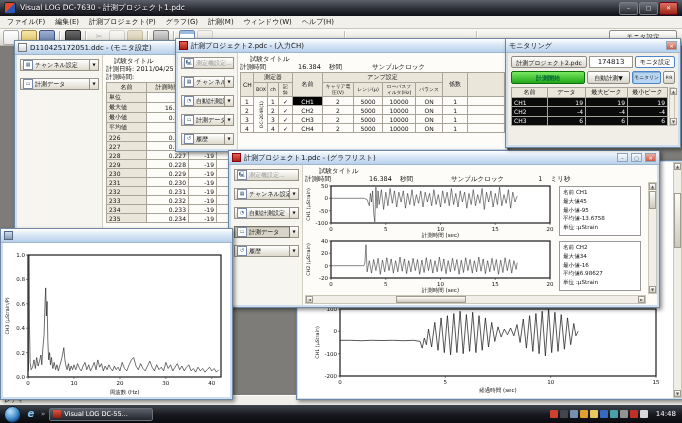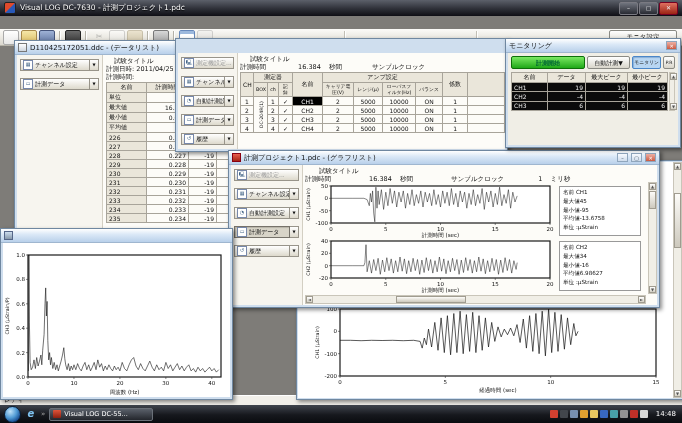--- a/index.html
+++ b/index.html
@@ -99,20 +99,29 @@
   <div class="mtitle">
     <span class="appico"></span>
     <span class="txt">Visual LOG DC-7630 - 計測プロジェクト1.pdc</span>
     <span class="wbtns">
       <span class="wbtn">–</span>
       <span class="wbtn">▢</span>
       <span class="wbtn close">✕</span>
     </span>
   </div>
 
+  <div class="menubar">
+    <span class="menu">ファイル(F)</span>
+    <span class="menu">編集(E)</span>
+    <span class="menu">計測プロジェクト(P)</span>
+    <span class="menu">グラフ(G)</span>
+    <span class="menu">計測(M)</span>
+    <span class="menu">ウィンドウ(W)</span>
+    <span class="menu">ヘルプ(H)</span>
+  </div>
 
   <div class="toolbar">
     <span class="tico i-new"></span>
     <span class="tico i-open"></span>
     <span class="tico i-save"></span>
     <span class="tsep"></span>
     <span class="tico i-dev"></span>
     <span class="tsep"></span>
     <span class="tico dis">✂</span>
     <span class="tico i-copy dis"></span>
@@ -126,21 +135,21 @@
     <span class="tpanelsep"></span>
     <span class="tspace"></span>
     <span class="tpanelsep"></span>
     <span class="tspace"></span>
     <span class="trig">モニタ設定</span>
   </div>
 
   <div class="win" style="left:14px;top:40px;width:258px;height:190px;z-index:1">
     <div class="wtb">
       <span class="wico ico-doc"></span>
-      <span class="t">D110425172051.ddc - (データリスト)</span>
+      <span class="t">D110425172051.ddc - (モニタ設定)</span>
       <span class="wb">–</span>
       <span class="wb">▢</span>
       <span class="wb c">✕</span>
     </div>
     <div class="wbody">
       <div class="flexrow">
         <div class="sbar" style="width:86px">
           <div class="sbtn">
             <span class="sb-main">
                 <span class="sb-ico">▦</span>
@@ -277,20 +286,24 @@
                   <td>14</td>
                 </tr>
               </tbody>
           </table>
         </div>
       </div>
     </div>
   </div>
 
   <div class="win" style="left:175px;top:38px;width:331px;height:112px;z-index:2">
+    <div class="wtb">
+      <span class="wico ico-red"></span>
+      <span class="t">計測プロジェクト2.pdc - (入力CH)</span>
+    </div>
     <div class="wbody">
       <div class="flexrow">
         <div class="sbar" style="width:60px">
           <div class="sbtn dis">
             <span class="sb-main">
                 <span class="sb-ico">🖳</span>
                 <span>測定機設定...</span>
               </span>
           </div>
           <div class="sbtn">
@@ -626,20 +639,25 @@
     </div>
   </div>
 
   <div class="win" style="left:505px;top:38px;width:174px;height:108px;z-index:6">
     <div class="wtb">
       <span class="t">モニタリング</span>
       <span class="wb c">✕</span>
     </div>
     <div class="wbody" style="padding:3px;background:#f0eee6;box-sizing:border-box">
       <div class="prow">
+        <span class="pbtn" style="width:76px;height:12px;line-height:11px">計測プロジェクト2.pdc</span>
+        <span class="pcounter" style="width:44px;height:12px;line-height:11px">174813</span>
+        <span class="pbtn blue" style="width:40px;height:12px;line-height:10px">モニタ設定</span>
+      </div>
+      <div class="prow">
         <span class="pbtn green" style="width:76px;height:13px;line-height:12px">計測開始</span>
         <span class="pbtn" style="width:44px;height:13px;line-height:12px">自動計測▼</span>
         <span class="pbtn lit" style="width:30px;height:13px;line-height:12px;font-size:4.8px">モニタリング</span>
         <span class="pbtn" style="width:12px;height:13px;line-height:12px;font-size:4.5px">P.R</span>
       </div>
       <div style="display:flex">
         <table class="grid ptable" style="width:156px">
           <colgroup>
               <col style="width:36px">
               <col style="width:38px">

